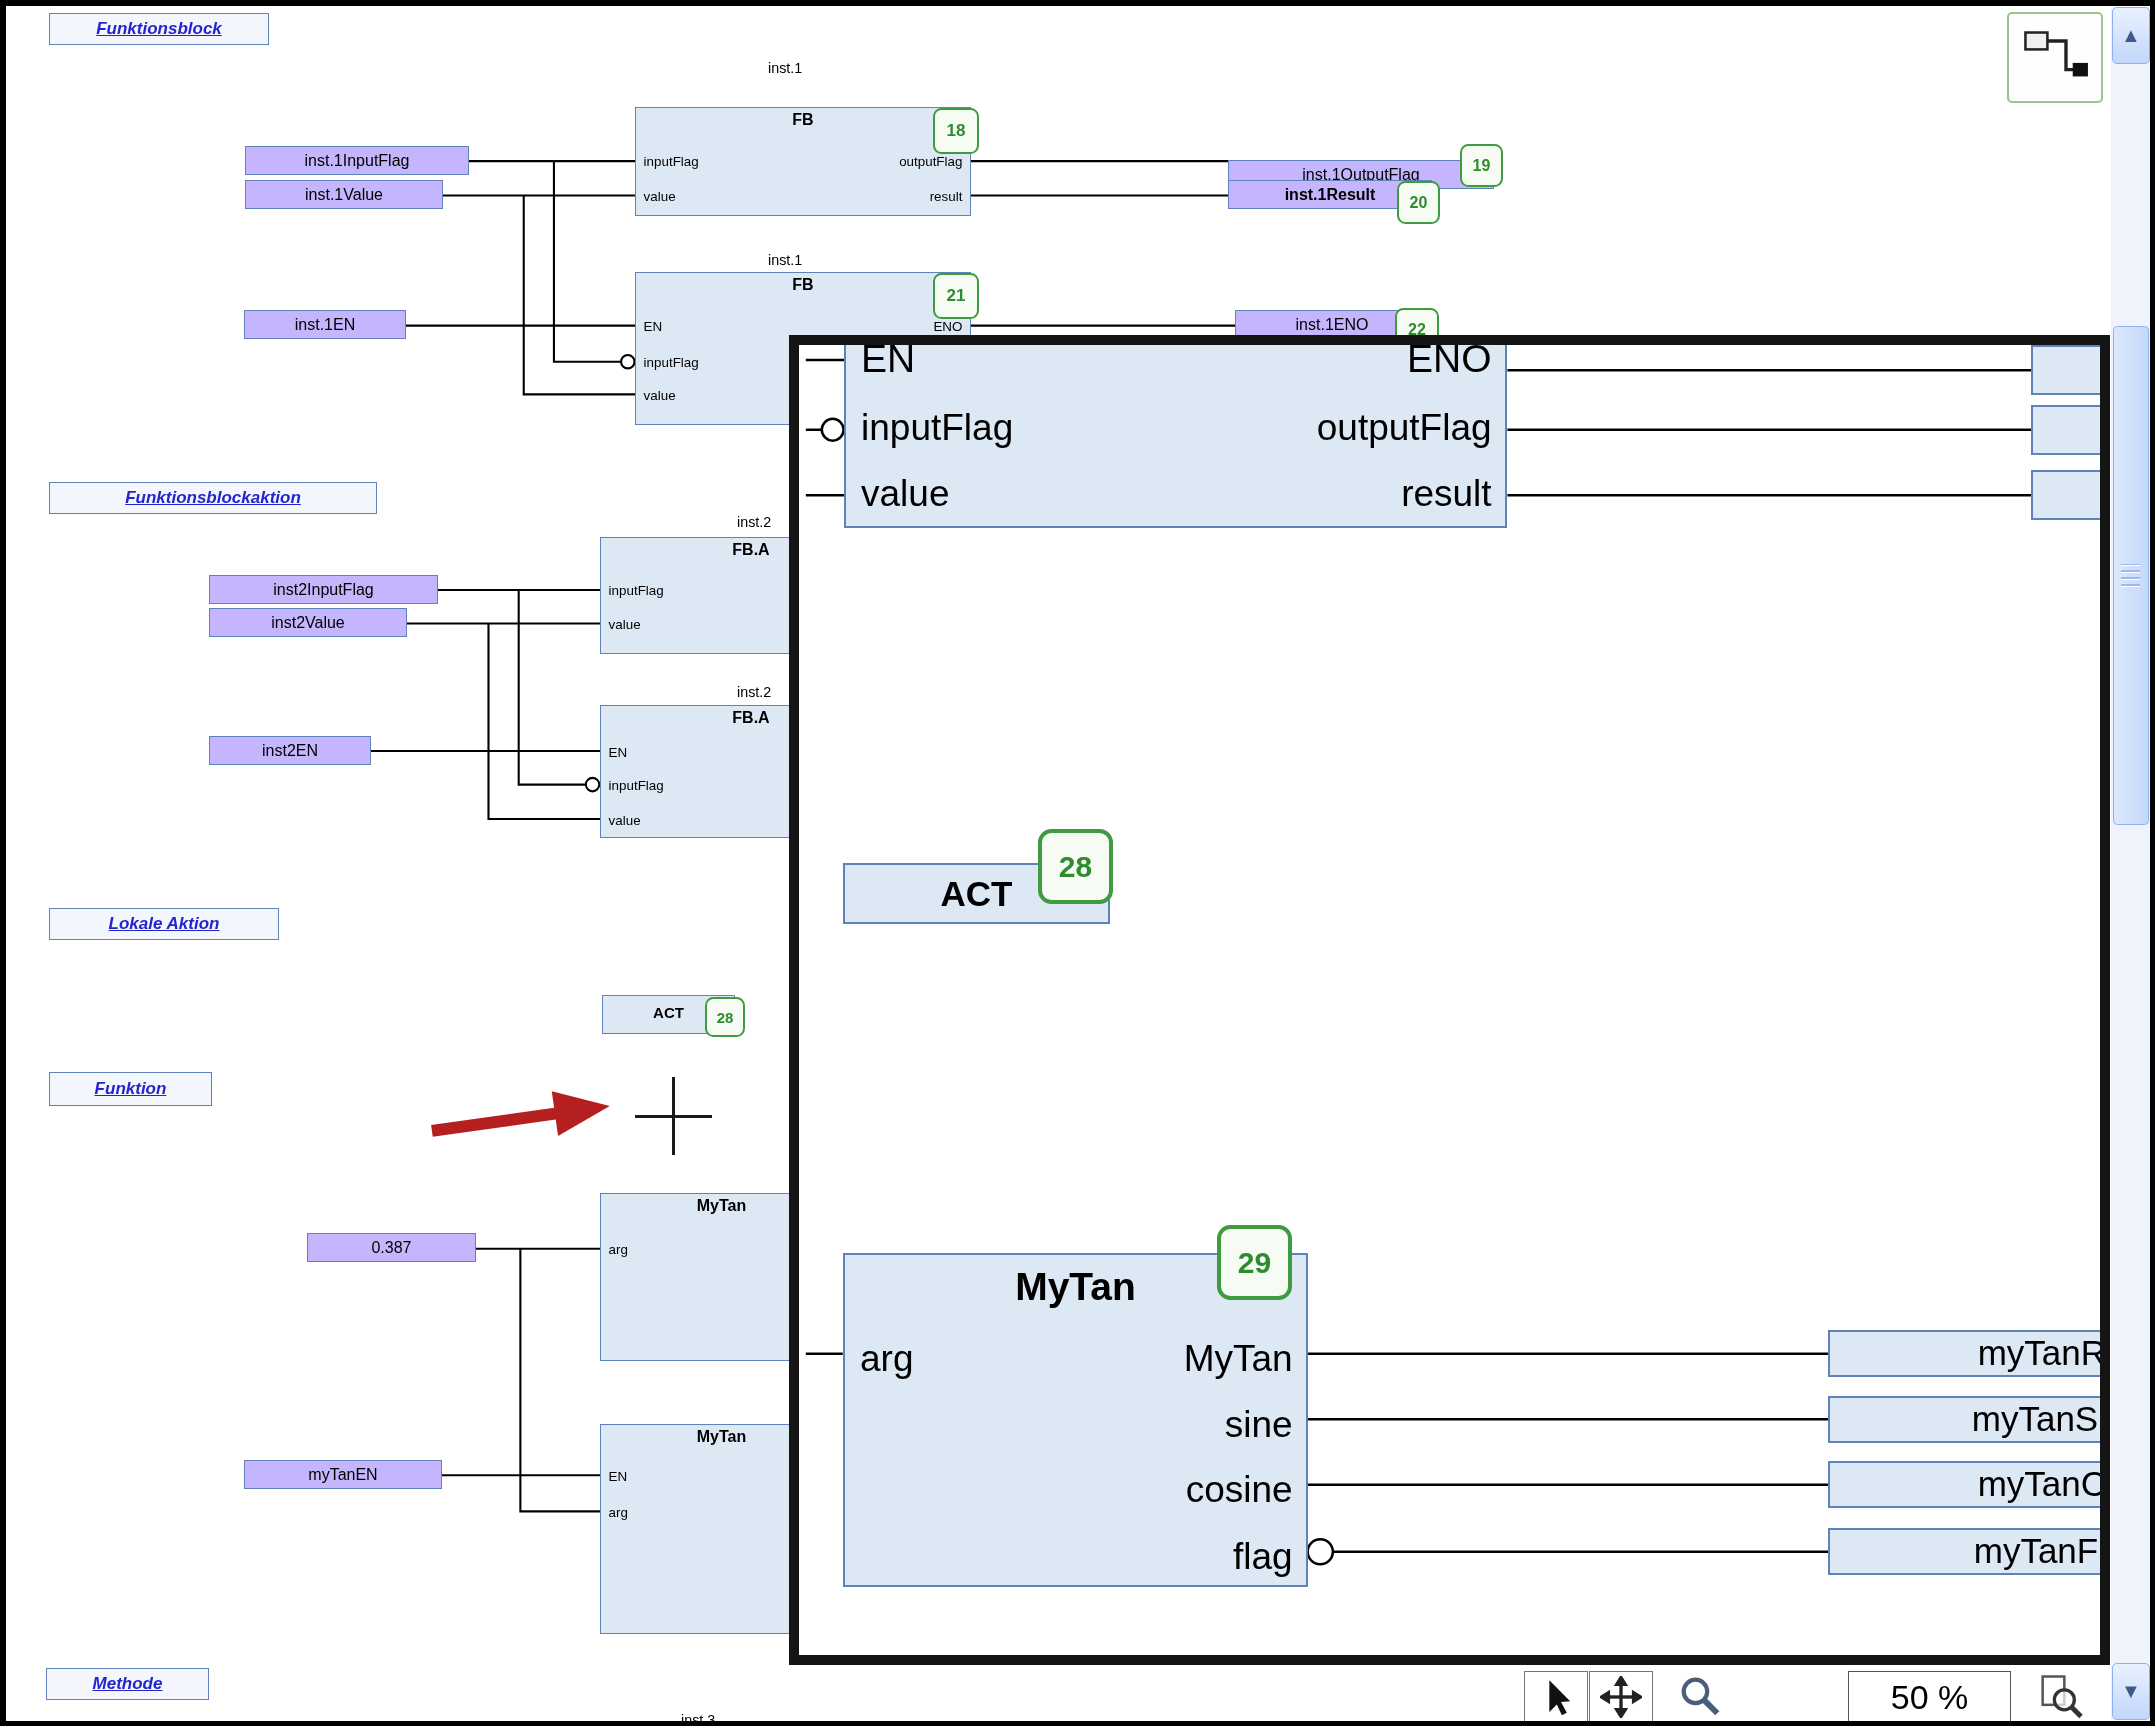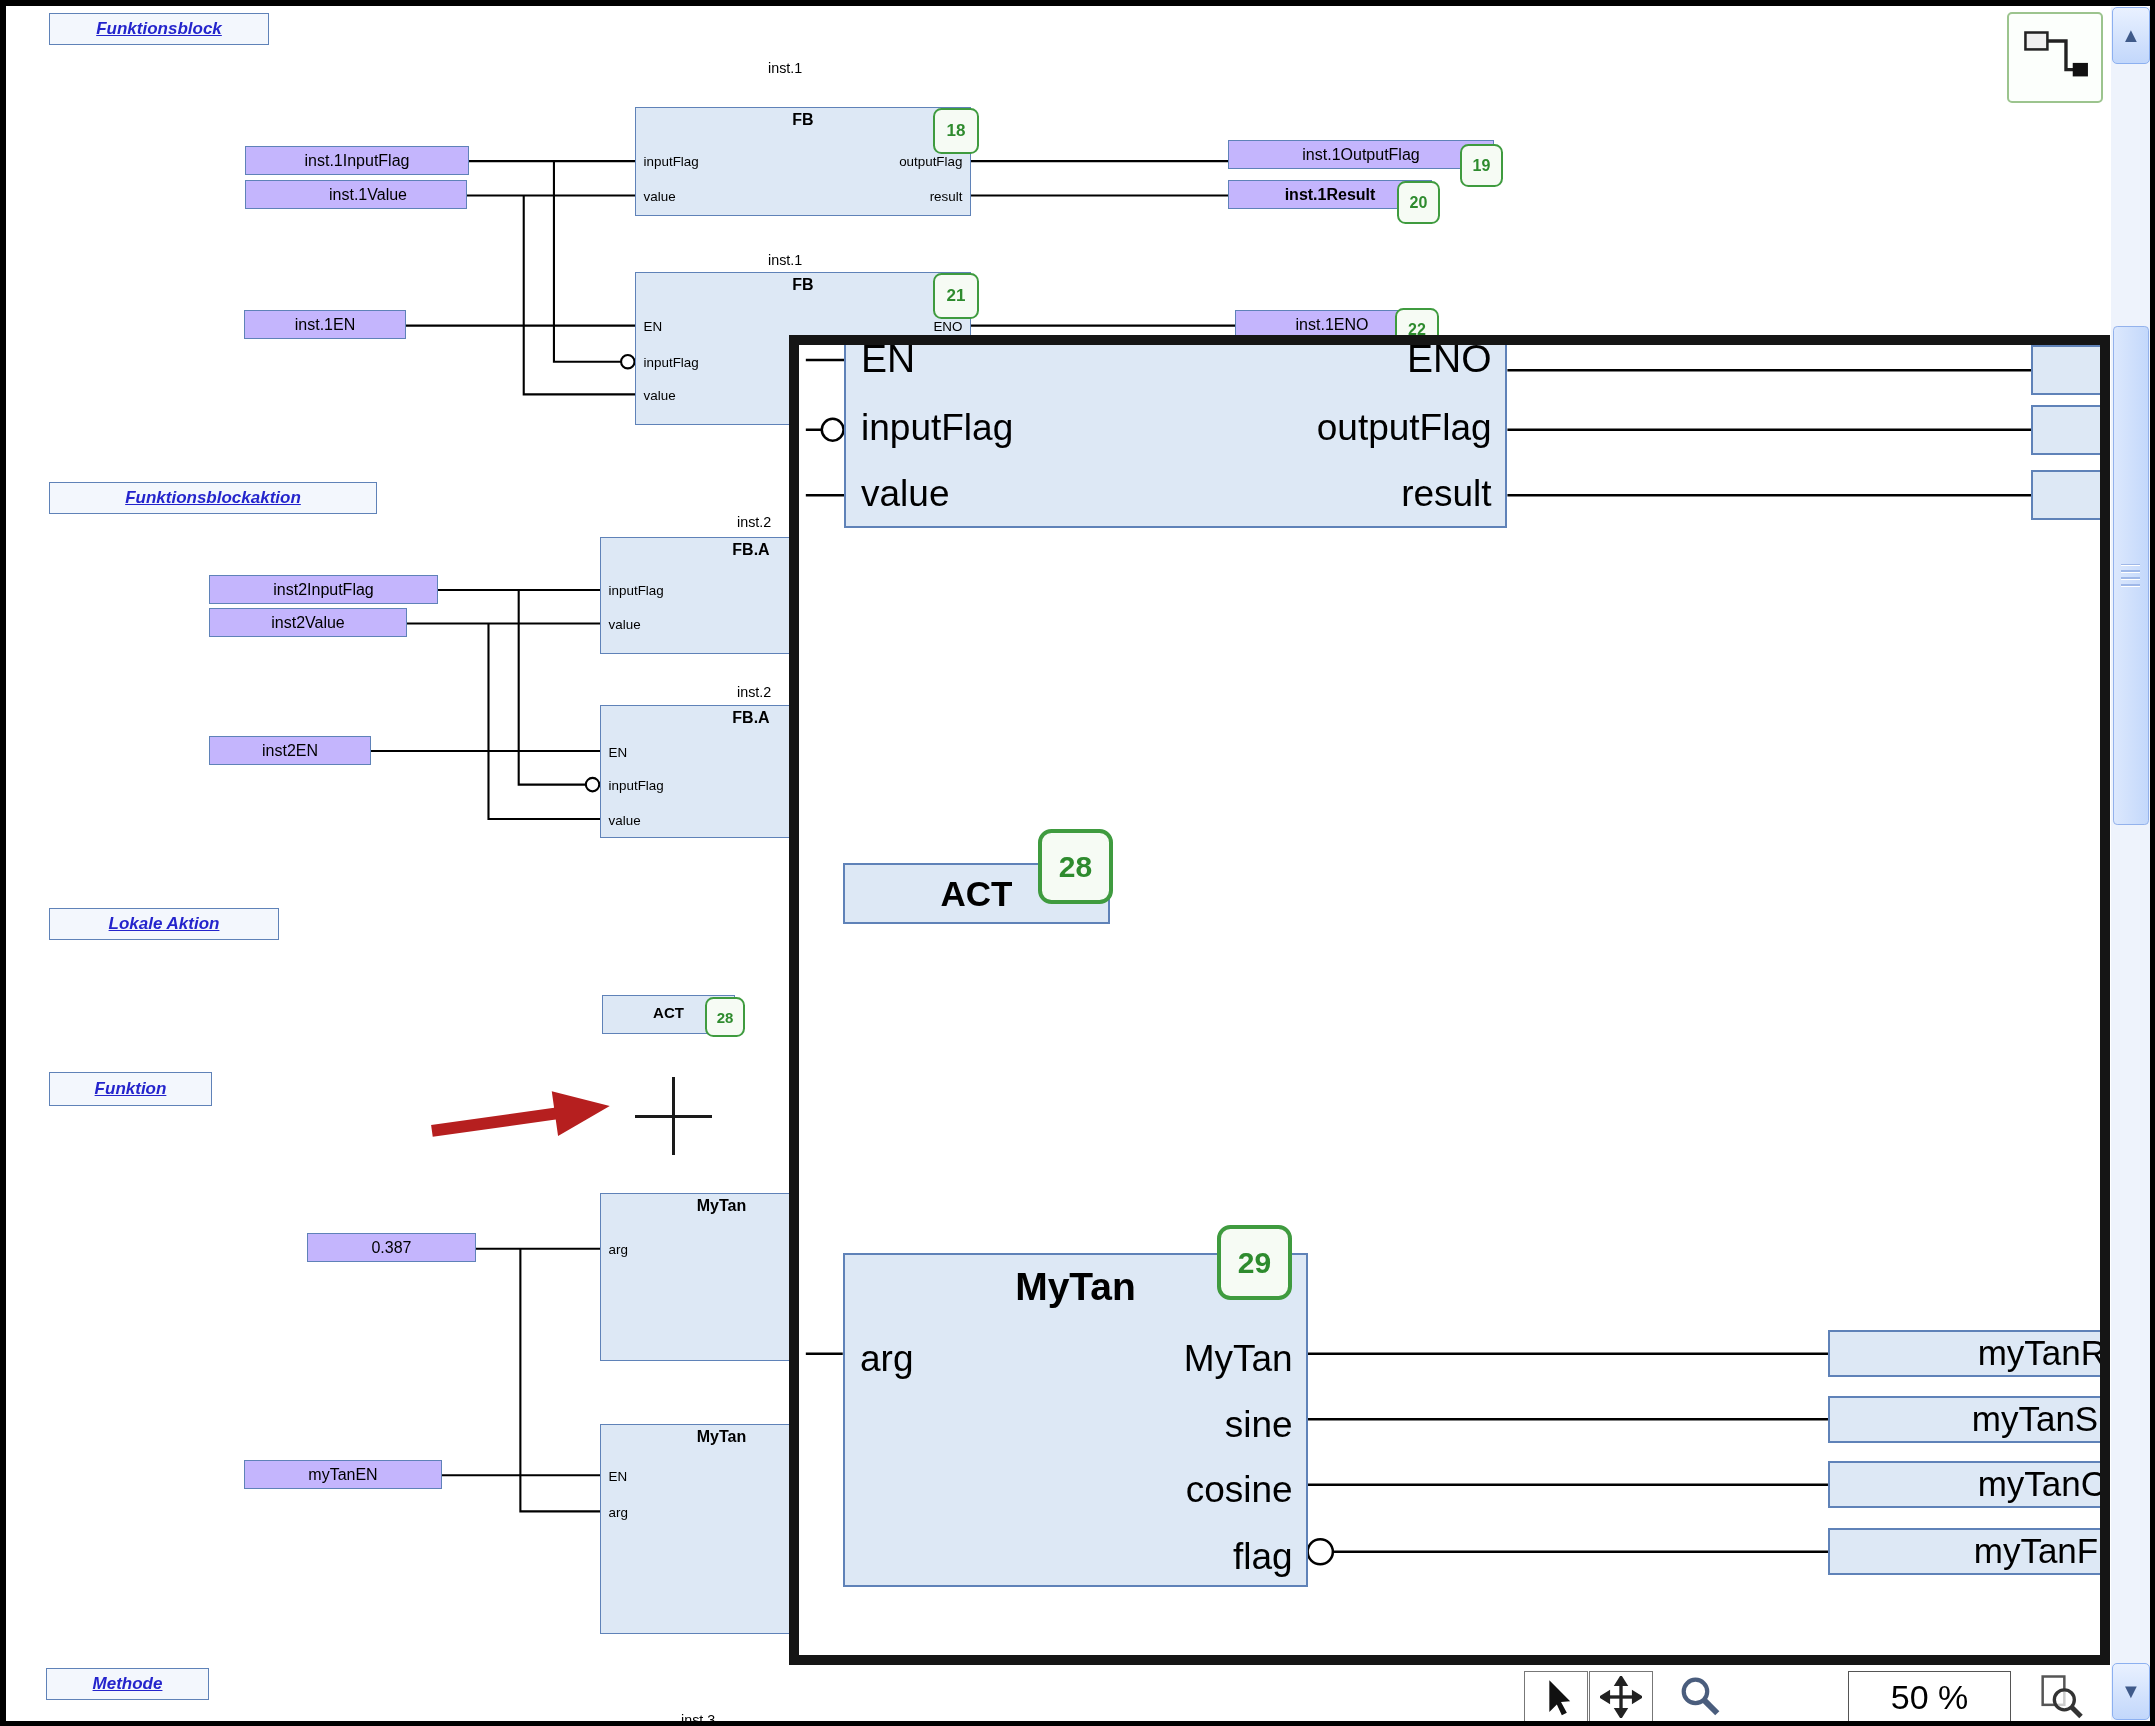--- a/index.html
+++ b/index.html
@@ -89,22 +89,22 @@
 <div class="inst" style="left:768px;top:60px;">inst.1</div>
 <div class="block" style="left:635px;top:107px;width:336px;height:109px;">
   <div class="title">FB</div>
   <div class="pin l" style="top:45px;">inputFlag</div>
   <div class="pin l" style="top:80px;">value</div>
   <div class="pin r" style="top:45px;">outputFlag</div>
   <div class="pin r" style="top:80px;">result</div>
 </div>
 <div class="badge" style="left:933px;top:92px;width:42px;height:42px;font-size:17px;">18</div>
 <div class="iobox" style="left:245px;top:146px;width:222px;">inst.1InputFlag</div>
-<div class="iobox" style="left:245px;top:180px;width:196px;padding-left:24px;">inst.1Value</div>
-<div class="iobox" style="left:1228px;top:140px;width:264px;">inst.1OutputFlag</div>
+<div class="iobox" style="left:245px;top:180px;width:196px;">inst.1Value</div>
+<div class="iobox" style="left:1228px;top:160px;width:264px;">inst.1OutputFlag</div>
 <div class="badge" style="left:1460px;top:128px;width:39px;height:39px;font-size:16px;">19</div>
 <div class="iobox" style="left:1228px;top:180px;width:202px;font-weight:bold;">inst.1Result</div>
 <div class="badge" style="left:1397px;top:165px;width:39px;height:39px;font-size:16px;">20</div>
 
 <div class="inst" style="left:768px;top:252px;">inst.1</div>
 <div class="block" style="left:635px;top:272px;width:336px;height:153px;">
   <div class="title">FB</div>
   <div class="pin l" style="top:45px;">EN</div>
   <div class="pin l" style="top:81px;">inputFlag</div>
   <div class="pin l" style="top:114px;">value</div>

